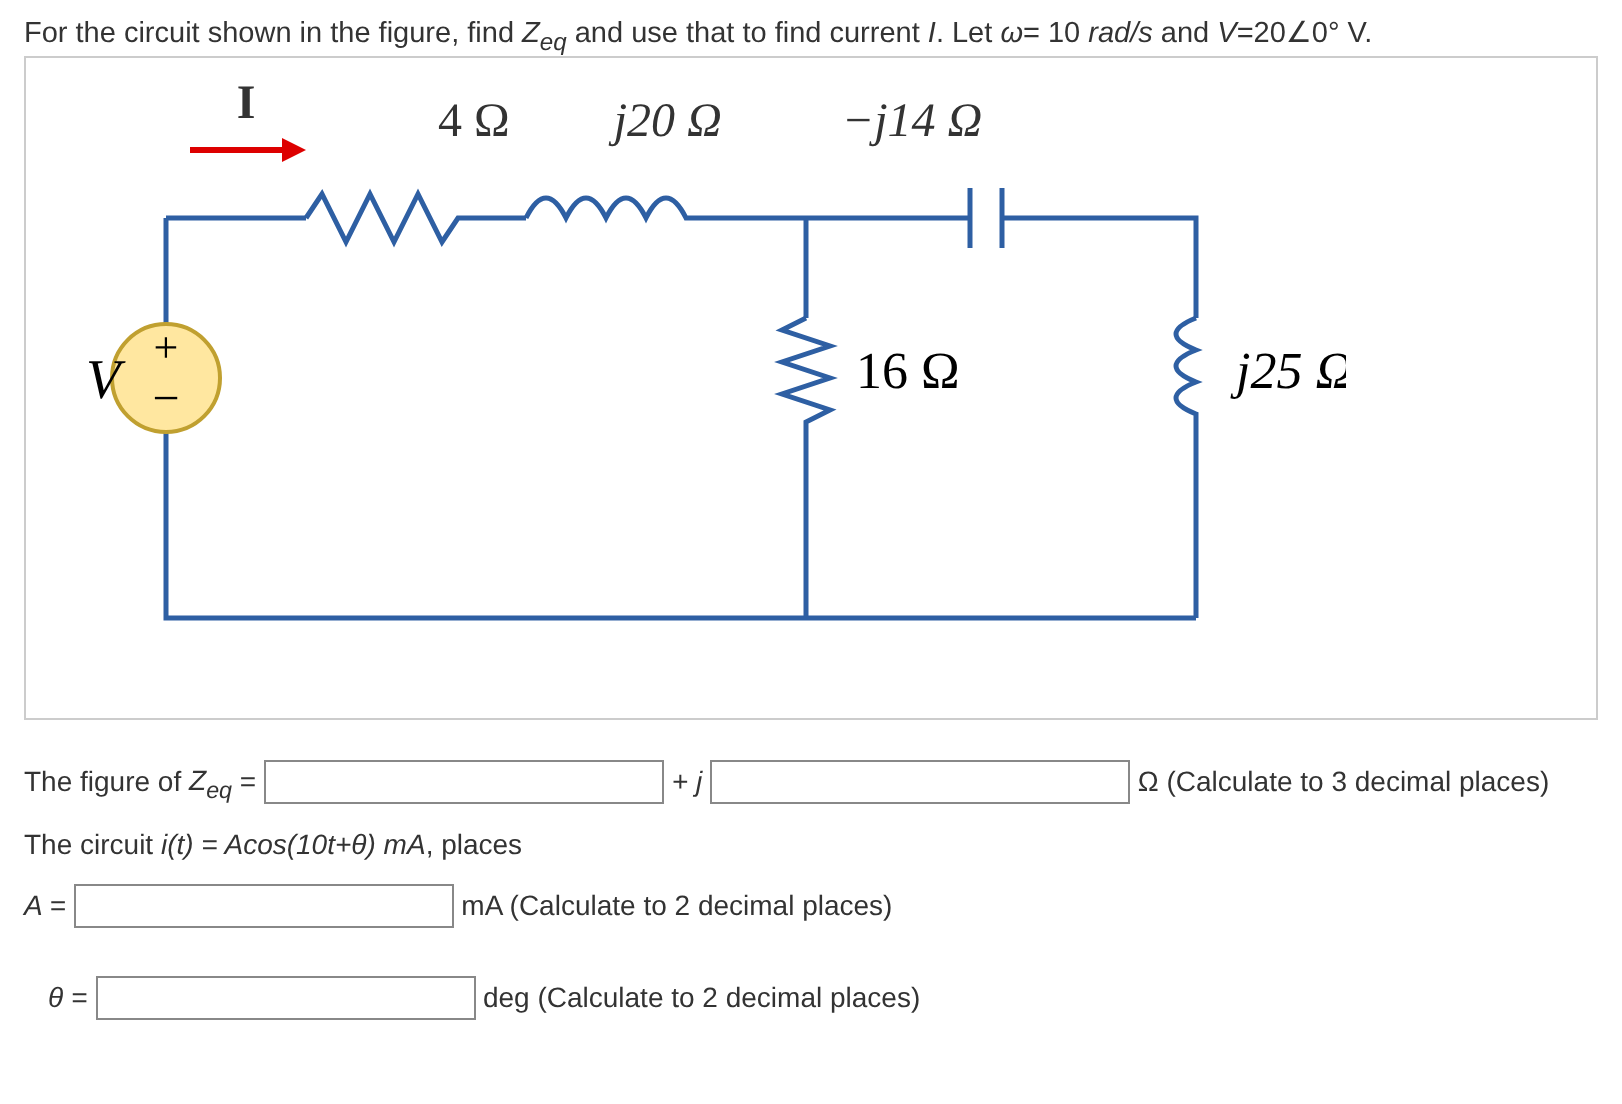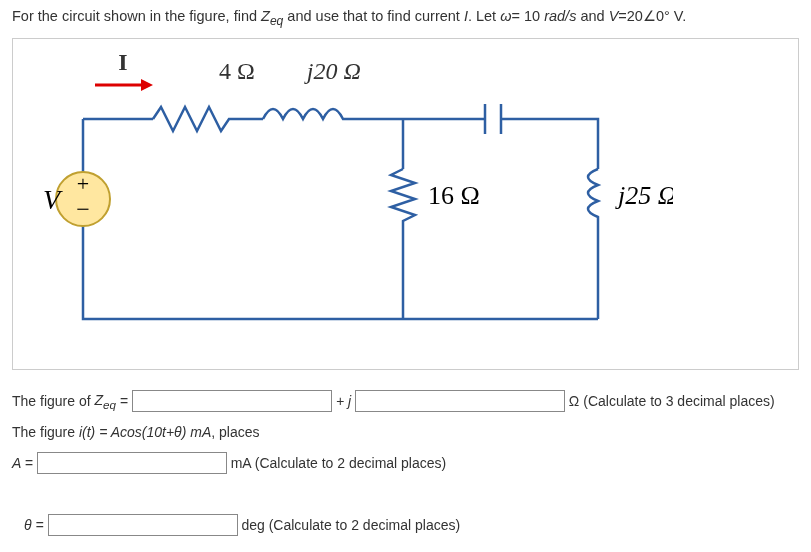--- a/index.html
+++ b/index.html
@@ -6,21 +6,20 @@
     margin: 0;
     padding: 8px 12px;
     font-family: Arial, sans-serif;
     font-size: 14px;
     color: #333;
     background: #fff;
     width: 811px;
     box-sizing: border-box;
   }
   .problem-text {
-    margin-bottom: 10px;
     font-size: 14.5px;
   }
   .circuit-box {
     border: 1px solid #ccc;
     padding: 10px 20px 30px 20px;
     margin-bottom: 20px;
     position: relative;
   }
   .top-labels {
     display: flex;
@@ -67,20 +66,21 @@
   <div class="top-labels">
     <div class="current-arrow">
       <div style="font-weight:bold;">I</div>
       <svg width="60" height="18">
         <line x1="2" y1="9" x2="48" y2="9" stroke="#d00" stroke-width="3"></line>
         <polygon points="48,3 60,9 48,15" fill="#d00"></polygon>
       </svg>
     </div>
     <div style="margin-left:26px;">4 Ω</div>
     <div style="font-style:italic;margin-left:12px;">j20 Ω</div>
+    <div style="font-style:italic;margin-left:20px;">−j14 Ω</div>
   </div>
 
   <svg class="svg-circuit" width="640" height="250">
     <g stroke="#2e5fa3" stroke-width="2.5" fill="none">
 
       <path d="M50 30 L120 30"></path>
 
       <path d="M120 30 L128 18 L140 42 L152 18 L164 42 L176 18 L188 42 L196 30 L230 30"></path>
 
       <path d="M230 30 Q240 10 250 30 Q260 10 270 30 Q280 10 290 30 Q300 10 310 30 L370 30"></path>
@@ -115,26 +115,26 @@
 
 <div class="answer-row">
   <span>The figure of </span><span class="italic"><span>Z</span><sub>eq</sub></span><span> = </span>
   <input type="text" class="wide1" style="">
   <span class="italic">+ j</span>
   <input type="text" class="wide2" style="">
   <span> Ω (Calculate to 3 decimal places)</span>
 </div>
 
 <div class="answer-row">
-  <span>The figure </span><span class="italic">i(t) = Acos(10t+θ) mA</span><span>, places</span>
+  <span>The circuit </span><span class="italic">i(t) = Acos(10t+θ) mA</span><span>, places</span>
 </div>
 
 <div class="answer-row" style="">
   <span class="italic">A = </span>
   <input type="text" class="wide3" style="">
   <span> mA (Calculate to 2 decimal places)</span>
 </div>
 
-<div class="answer-row" style="margin-left:12px;margin-top:40px;">
+<div class="answer-row" style="margin-left:12px;margin-top:24px;">
   <span class="italic">θ = </span>
   <input type="text" class="wide3" style="">
   <span> deg (Calculate to 2 decimal places)</span>
 </div>
 
 </body></html>

